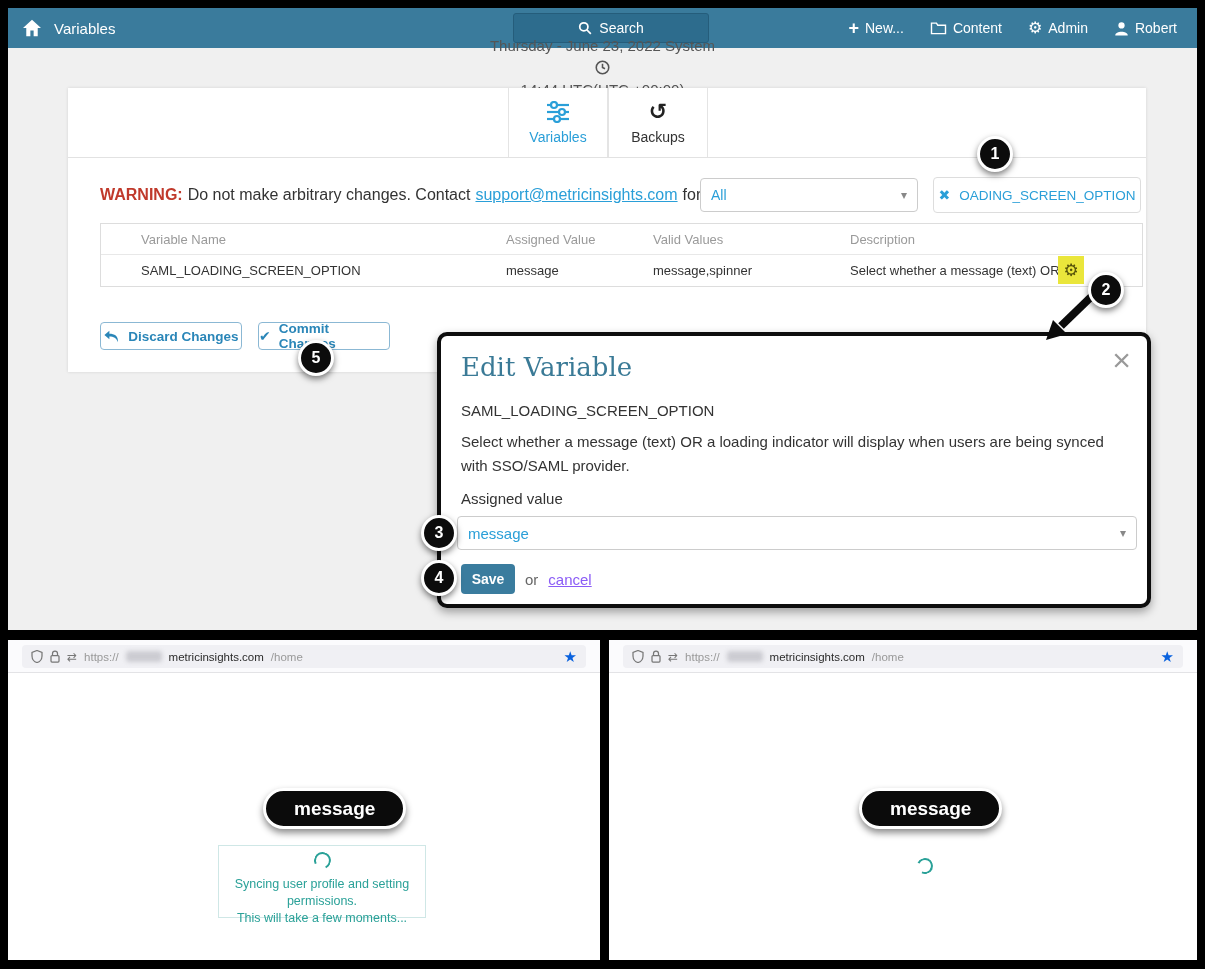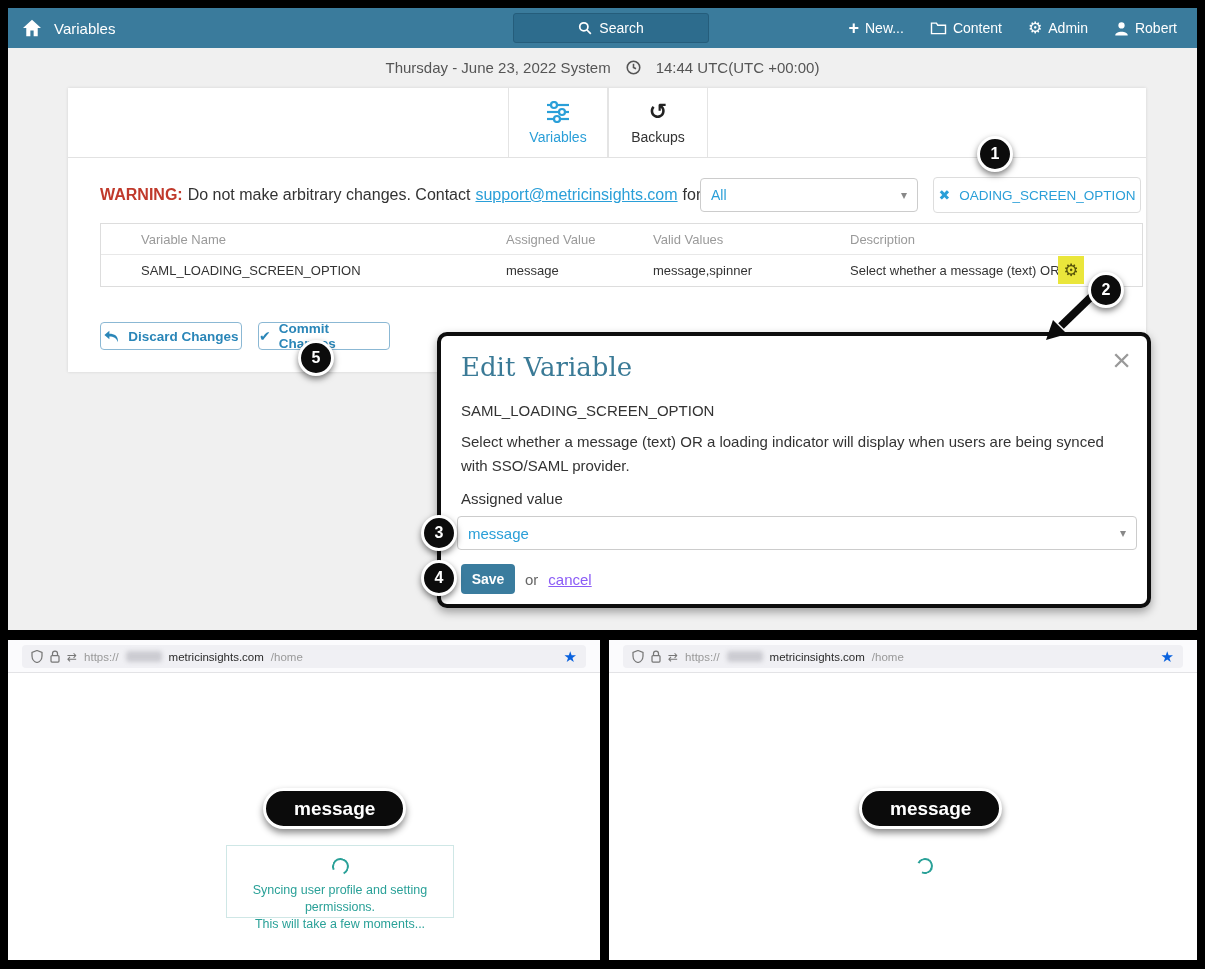--- a/index.html
+++ b/index.html
@@ -19,21 +19,21 @@
   .app-bg { left:8px; top:48px; width:1189px; height:582px; background:#f0f0f0; }
 
   .navbar { left:8px; top:8px; width:1189px; height:40px; background:#3a7b9c; display:flex; align-items:center; color:#fff; }
   .nav-left { display:flex; align-items:center; gap:12px; padding-left:14px; font-size:15px; }
   .search-btn { position:absolute; left:505px; top:5px; width:196px; height:30px; background:#2d6c8d; border:1px solid #255d7b; border-radius:3px; color:#fff; display:flex; align-items:center; justify-content:center; gap:7px; font-size:14px; cursor:pointer; }
   .nav-right { margin-left:auto; display:flex; align-items:center; gap:26px; padding-right:20px; font-size:14px; }
   .nav-item { display:flex; align-items:center; gap:6px; cursor:pointer; }
   .plus { font-size:18px; font-weight:bold; line-height:1; }
   .gear-white { font-family:"DejaVu Sans", sans-serif; font-size:16px; line-height:1; }
 
-  .date-row { left:8px; top:54px; width:1189px; height:26px; display:flex; align-items:center; justify-content:center; gap:15px; color:#555; font-size:15px; }
+  .date-row { left:8px; top:54px; width:1189px; height:26px; display:flex; align-items:center; justify-content:center; gap:6px; color:#555; font-size:15px;flex-direction:column; }
 
   .card { left:68px; top:88px; width:1078px; height:284px; background:#fff; box-shadow:0 0 3px rgba(0,0,0,.12); }
   .tab-cell { top:88px; height:69px; width:100px; border-left:1px solid #e4e4e4; border-right:1px solid #e4e4e4; display:flex; flex-direction:column; align-items:center; justify-content:center; gap:6px; cursor:pointer; background:#fff; }
   .tab-rule { left:68px; top:157px; width:1078px; border-bottom:1px solid #e2e2e2; }
   .tab-label-active { color:#2a9fd8; font-size:14px; }
   .tab-label { color:#333; font-size:14px; }
   .history-glyph { font-size:22px; font-weight:bold; color:#222; line-height:1; font-family:"DejaVu Sans", sans-serif; }
 
   .warning-row { left:100px; top:176px; height:38px; display:flex; align-items:center; font-size:16px; color:#333; }
   .warn-label { color:#c0392b; font-weight:bold; margin-right:5px; }
@@ -78,21 +78,21 @@
   .pane-left { left:8px; width:592px; }
   .pane-right { left:609px; width:588px; }
   .urlrow { position:relative; height:33px; background:#fbfbfd; border-bottom:1px solid #e3e3e6; }
   .urlfield { position:absolute; left:14px; right:14px; top:5px; height:23px; background:#f0f0f4; border-radius:4px; display:flex; align-items:center; gap:7px; padding:0 9px; font-size:11.5px; color:#999; cursor:text; }
   .url-domain { color:#2b2b2b; }
   .url-blur { width:36px; height:11px; background:#ccccd2; border-radius:3px; filter:blur(2px); }
   .swap-glyph { font-family:"DejaVu Sans", sans-serif; color:#777; font-size:12px; }
   .star { margin-left:auto; color:#0a62de; font-size:15px; font-family:"DejaVu Sans", sans-serif; cursor:pointer; }
 
   .pill { position:absolute; height:41px; padding:0 28px; background:#0b0b0b; border:3px solid #fff; border-radius:24px; box-shadow:0 4px 7px rgba(0,0,0,.45); color:#fff; font-size:19px; font-weight:bold; display:flex; align-items:center; justify-content:center; z-index:5; }
-  .load-box { position:absolute; left:218px; top:205px; width:228px; height:73px; border:1px solid #cfe7e6; background:#fff; text-align:center; padding-top:12px; }
+  .load-box { position:absolute; left:210px; top:205px; width:208px; height:73px; border:1px solid #cfe7e6; background:#fff; text-align:center; padding-top:6px; }
   .ring { width:17px; height:17px; border:2px solid #2aa198; border-bottom-color:transparent; border-radius:50%; display:inline-block; transform:rotate(20deg); }
   .load-text { color:#2aa198; font-size:12.5px; line-height:17px; margin-top:3px; }
   .ring-solo { position:absolute; left:308px; top:218px; width:16px; height:16px; border:2px solid #2aa198; border-bottom-color:transparent; border-radius:50%; transform:rotate(70deg); }
 
   .arrow-svg { left:1042px; top:292px; z-index:55; }
 </style>
 </head>
 <body>
 
 <div id="frame">

